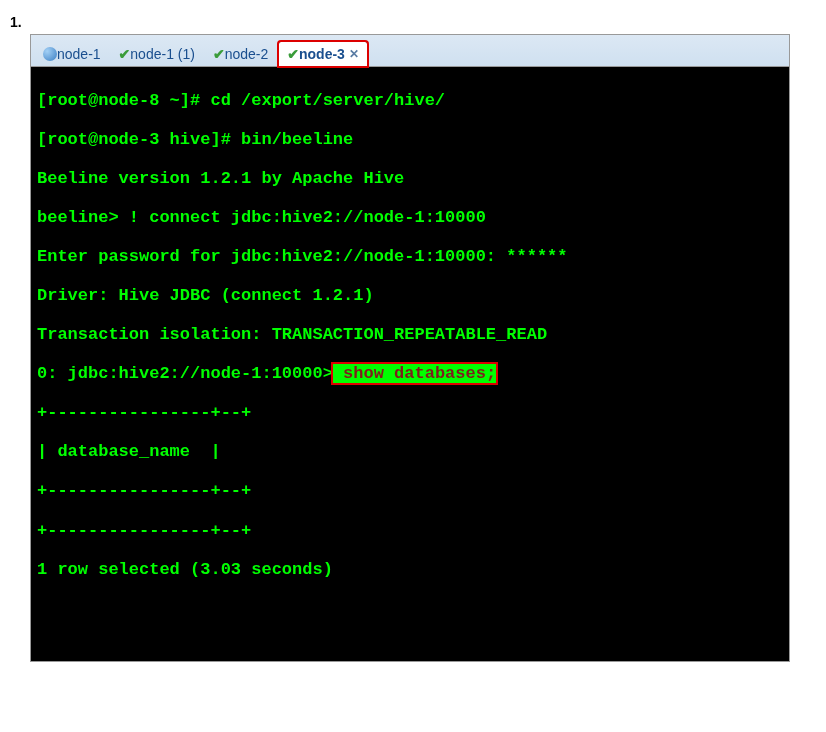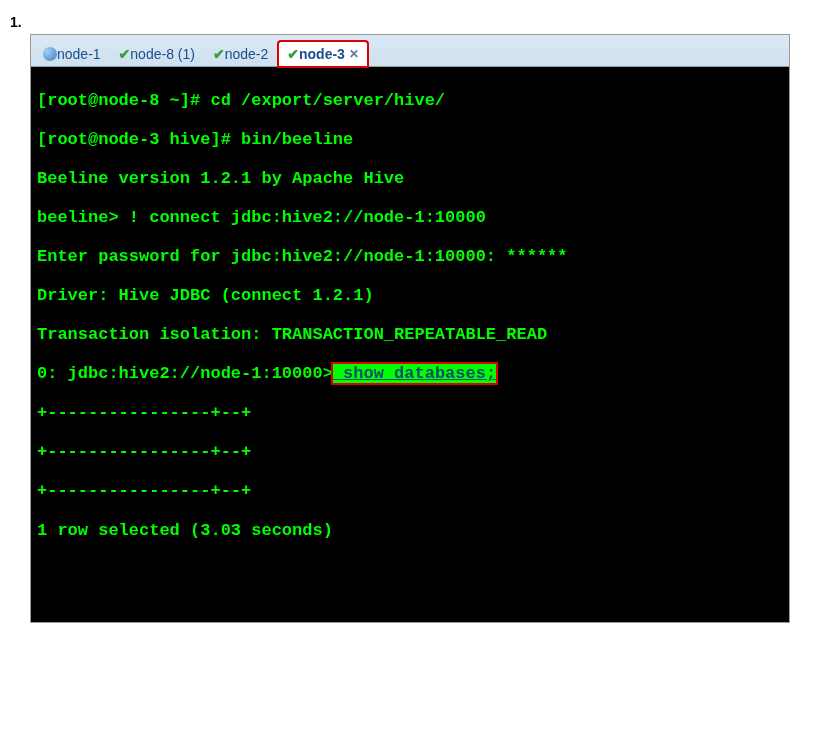--- a/index.html
+++ b/index.html
@@ -75,38 +75,37 @@
       font-size: 17px;
       font-weight: bold;
       padding: 4px 6px;
       line-height: 1.15;
       white-space: pre;
       overflow: hidden;
     }
     .terminal .line { display: block; }
     .hl-green {
       background: #00ff00;
-      color: #0c4a6e;
+      color: #7f1d1d;
       outline: 2px solid #d00;
-      text-decoration: underline;
     }
   </style>
 </head>
 <body>
 
 <div class="step-num">1.</div>
 <div class="terminal-window">
   <div class="tab-bar">
     <div class="tab">
       <span class="circle-icon"></span>
       <span>node-1</span>
     </div>
     <div class="tab">
       <span class="check-icon">✔</span>
-      <span>node-8 (1)</span>
+      <span>node-1 (1)</span>
     </div>
     <div class="tab">
       <span class="check-icon">✔</span>
       <span>node-2</span>
     </div>
     <div class="tab active boxed">
       <span class="check-icon">✔</span>
       <span>node-3</span>
       <span class="close-x">✕</span>
     </div>
@@ -114,19 +113,20 @@
   <div class="terminal">
 <span class="line">[root@node-8 ~]# cd /export/server/hive/</span>
 <span class="line">[root@node-3 hive]# bin/beeline</span>
 <span class="line">Beeline version 1.2.1 by Apache Hive</span>
 <span class="line">beeline&gt; ! connect jdbc:hive2://node-1:10000</span>
 <span class="line">Enter password for jdbc:hive2://node-1:10000: ******</span>
 <span class="line">Driver: Hive JDBC (connect 1.2.1)</span>
 <span class="line">Transaction isolation: TRANSACTION_REPEATABLE_READ</span>
 <span class="line"><span>0: jdbc:hive2://node-1:10000&gt;</span><span class="hl-green"> show databases;</span></span>
 <span class="line">+----------------+--+</span>
+<span class="line">| database_name  |</span>
 <span class="line">+----------------+--+</span>
 <span class="line">+----------------+--+</span>
 <span class="line">1 row selected (3.03 seconds)</span>
 
 
   </div>
 </div>
 
 </body></html>

